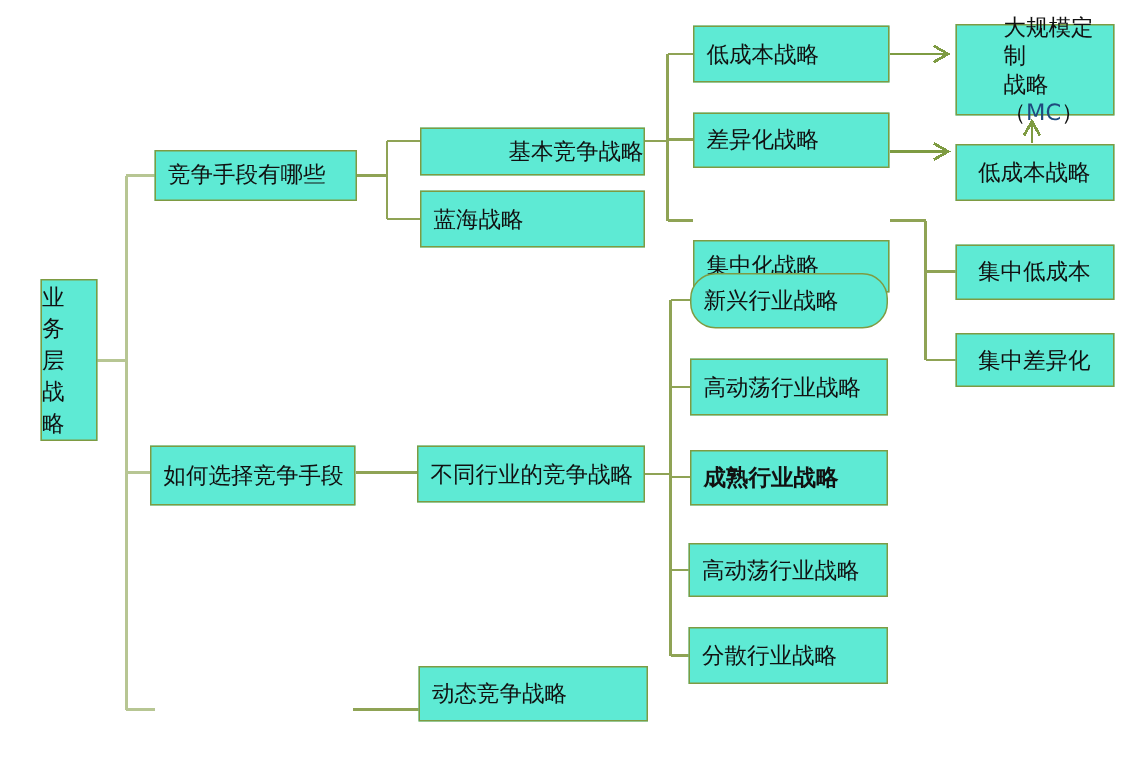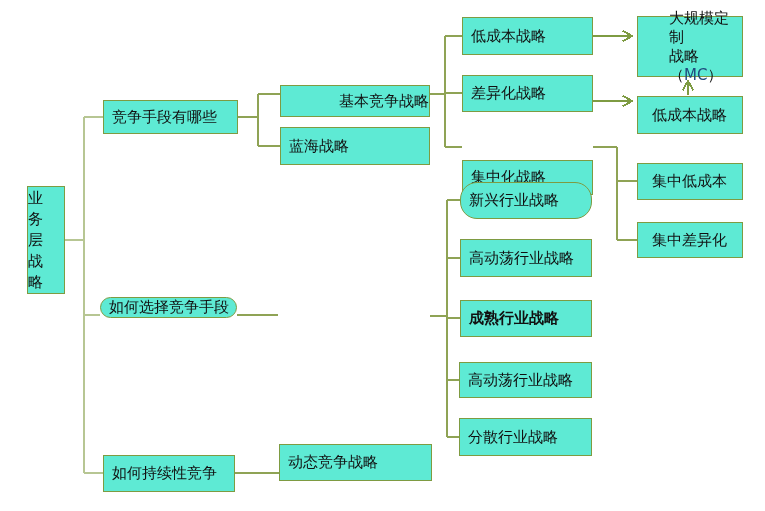--- a/index.html
+++ b/index.html
@@ -98,32 +98,32 @@
     </g>
   </svg>
 
   <div class="node vertical" style="left:27px;top:186px;width:38px;height:108px;">
     <span class="vtext">业务层战略</span>
   </div>
 
   <div class="node" style="left:103px;top:100px;width:135px;height:34px;font-family:Liberation Serif, serif;">
     <span>竞争手段有哪些</span>
   </div>
-  <div class="node" style="left:100px;top:297px;width:137px;height:21px;border-radius:14px;">
+  <div class="node" style="left:100px;top:297px;width:137px;height:40px;">
     <span>如何选择竞争手段</span>
-  </div>
-  <div class="node" style="left:103px;top:455px;width:132px;height:37px;">
-    <span>如何持续性竞争</span>
   </div>
 
   <div class="node" style="left:280px;top:85px;width:150px;height:32px;justify-content:flex-end;">
     <span>基本竞争战略</span>
   </div>
   <div class="node" style="left:280px;top:127px;width:150px;height:38px;text-align:right;">
     <span>蓝海战略</span>
+  </div>
+  <div class="node" style="left:278px;top:297px;width:152px;height:38px;">
+    <span>不同行业的竞争战略</span>
   </div>
   <div class="node" style="left:279px;top:444px;width:153px;height:37px;">
     <span>动态竞争战略</span>
   </div>
 
   <div class="node" style="left:462px;top:17px;width:131px;height:38px;">
     <span>低成本战略</span>
   </div>
   <div class="node" style="left:462px;top:75px;width:131px;height:37px;">
     <span>差异化战略</span>

